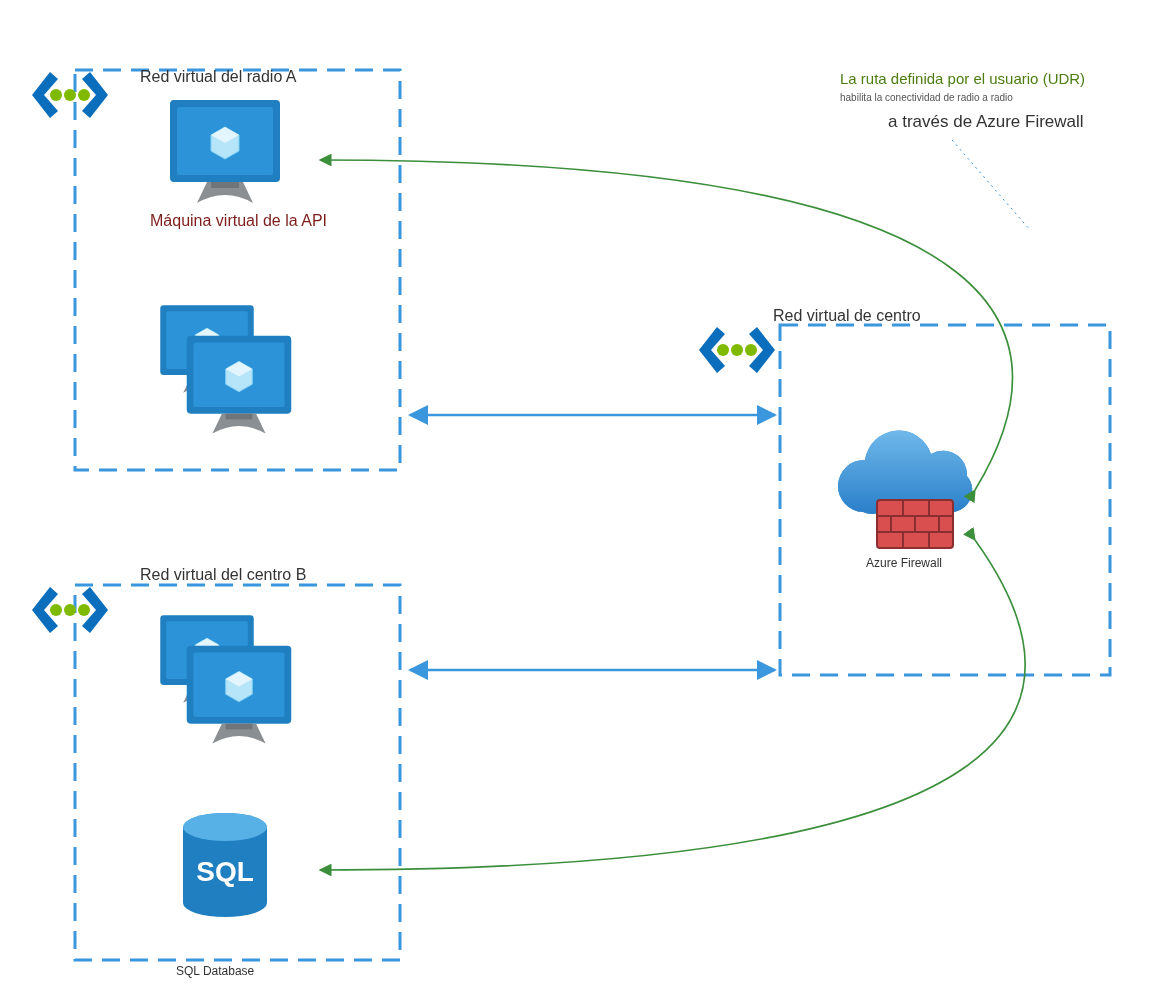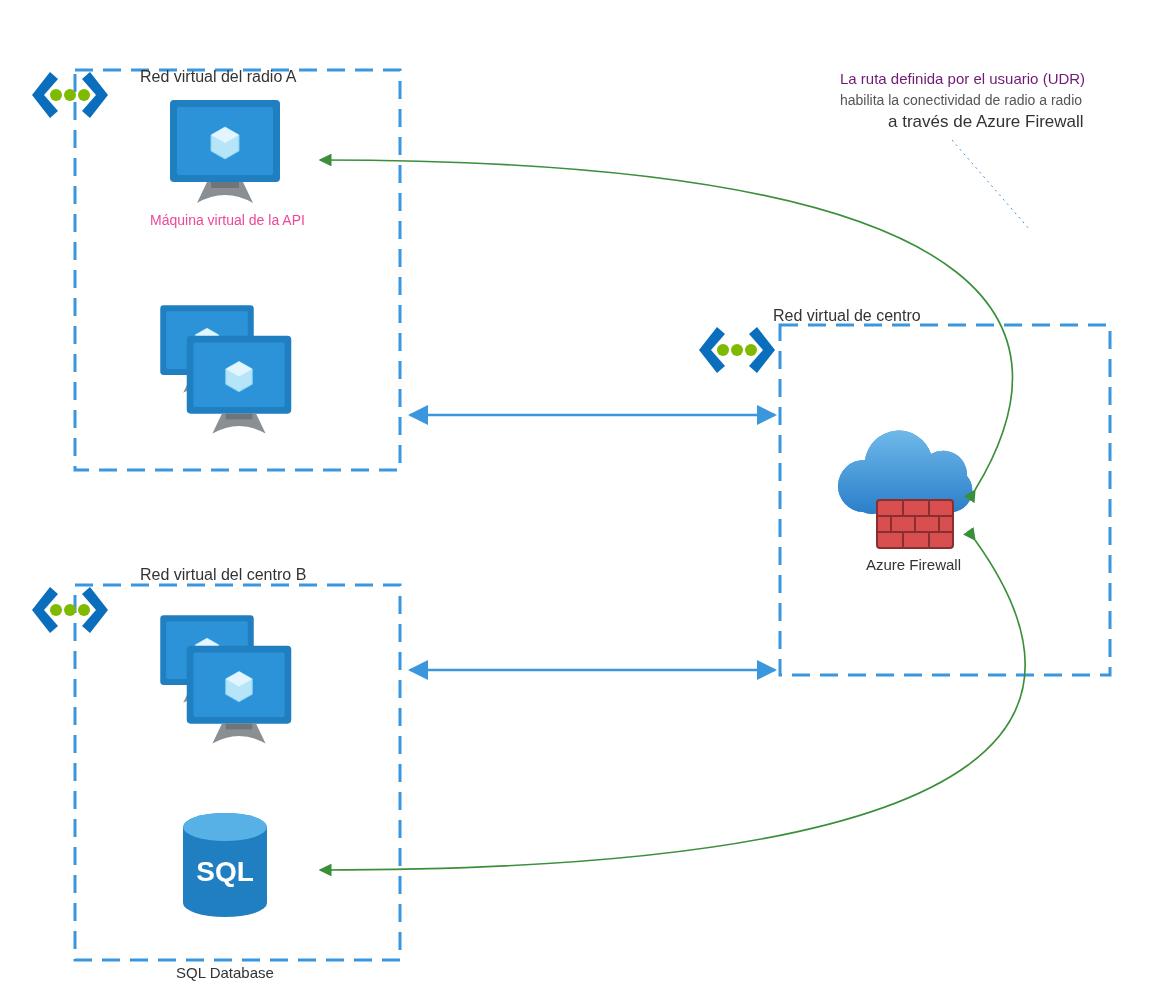--- a/index.html
+++ b/index.html
@@ -1,22 +1,22 @@
 <!DOCTYPE html>
 <html><head>
 <meta charset="utf-8">
 <style>
   html,body{margin:0;padding:0;background:#fff;font-family:"Segoe UI",Arial,sans-serif;color:#333}
   .stage{position:relative;width:1160px;height:991px}
   svg{position:absolute;left:0;top:0}
-  .lbl{position:absolute;font-size:15px;color:#333}
-  .lbl-sm{font-size:14px;color:#ec4899}
+  .lbl{position:absolute;font-size:12px;color:#333}
+  .lbl-sm{font-size:16px;color:#7f1d1d}
   .lbl-title{font-size:16px;color:#333}
-  .lbl-udr1{font-size:15px;color:#701a75}
-  .lbl-udr2{font-size:14px;color:#555}
+  .lbl-udr1{font-size:15px;color:#4d7c0f}
+  .lbl-udr2{font-size:10px;color:#555}
   .lbl-udr3{font-size:17px;color:#333}
 </style>
 </head>
 <body>
 
 <div class="stage">
 
 <svg width="1160" height="991" viewBox="0 0 1160 991">
 
   <defs>

